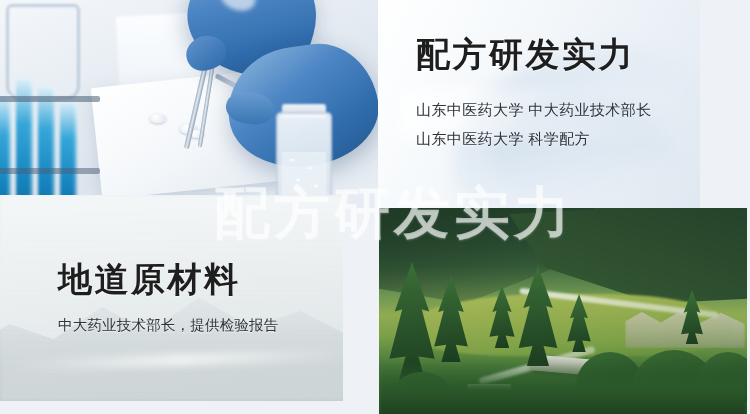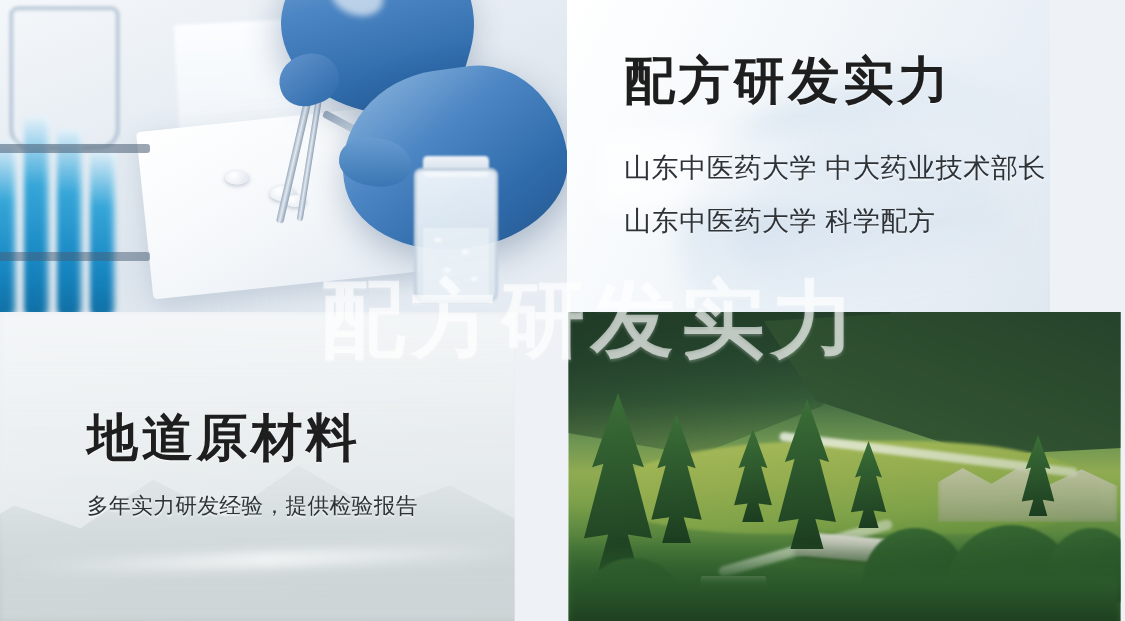--- a/index.html
+++ b/index.html
@@ -168,29 +168,29 @@
 
   .panel-inner{ position:absolute; z-index:4; }
   #formula-text{ left:38px; top:34px; width:310px; }
 
   .big-title{
     font-size:34px; line-height:1.18; font-weight:bold;
     color:#1e1e1e; letter-spacing:2.5px;
     text-shadow:0 1px 1px rgba(255,255,255,.75);
   }
   .sub-line{
-    font-size:18px; line-height:1.95; color:#2e3338;
+    font-size:15px; line-height:1.95; color:#2e3338;
     letter-spacing:.4px;
     text-shadow:0 1px 1px rgba(255,255,255,.6);
   }
   #formula-sub{ margin-top:21px; }
 
   
   #material-panel{
-    left:0; top:208px; width:343px; height:206px;
+    left:0; top:195px; width:343px; height:206px;
     background:linear-gradient(150deg,#eef1f3 0%,#e9edef 30%,#e3e8ea 60%,#dfe4e7 100%);
   }
   .ghost-mountain{
     position:absolute; left:-30px; top:34px; width:440px; height:190px;
     background:
       linear-gradient(180deg,rgba(255,255,255,0) 0%,rgba(196,205,206,.5) 48%,rgba(168,180,182,.55) 72%,rgba(150,163,166,.5) 100%);
     filter:blur(6px);
     clip-path:polygon(0% 62%, 9% 50%, 19% 58%, 30% 41%, 41% 54%, 52% 36%, 64% 52%, 75% 43%, 86% 56%, 100% 45%, 100% 100%, 0% 100%);
   }
   .ghost-mist{
@@ -343,21 +343,21 @@
     </div>
   </div>
 
   <div class="panel" id="material-panel">
     <div class="ghost-mountain"></div>
     <div class="ghost-mist"></div>
     <div class="ghost-streak"></div>
 
     <div class="panel-inner" id="material-text">
       <div class="big-title">地道原材料</div>
-      <div class="sub-line" id="material-sub">多年实力研发经验，提供检验报告</div>
+      <div class="sub-line" id="material-sub">中大药业技术部长，提供检验报告</div>
     </div>
   </div>
 
   <div class="panel" id="nature-photo">
     <div class="nt-hill-left"></div>
     <div class="nt-hill-right"></div>
     <div class="nt-field"></div>
     <div class="nt-road"></div>
     <div class="nt-village"></div>
     <div class="nt-road2"></div>

